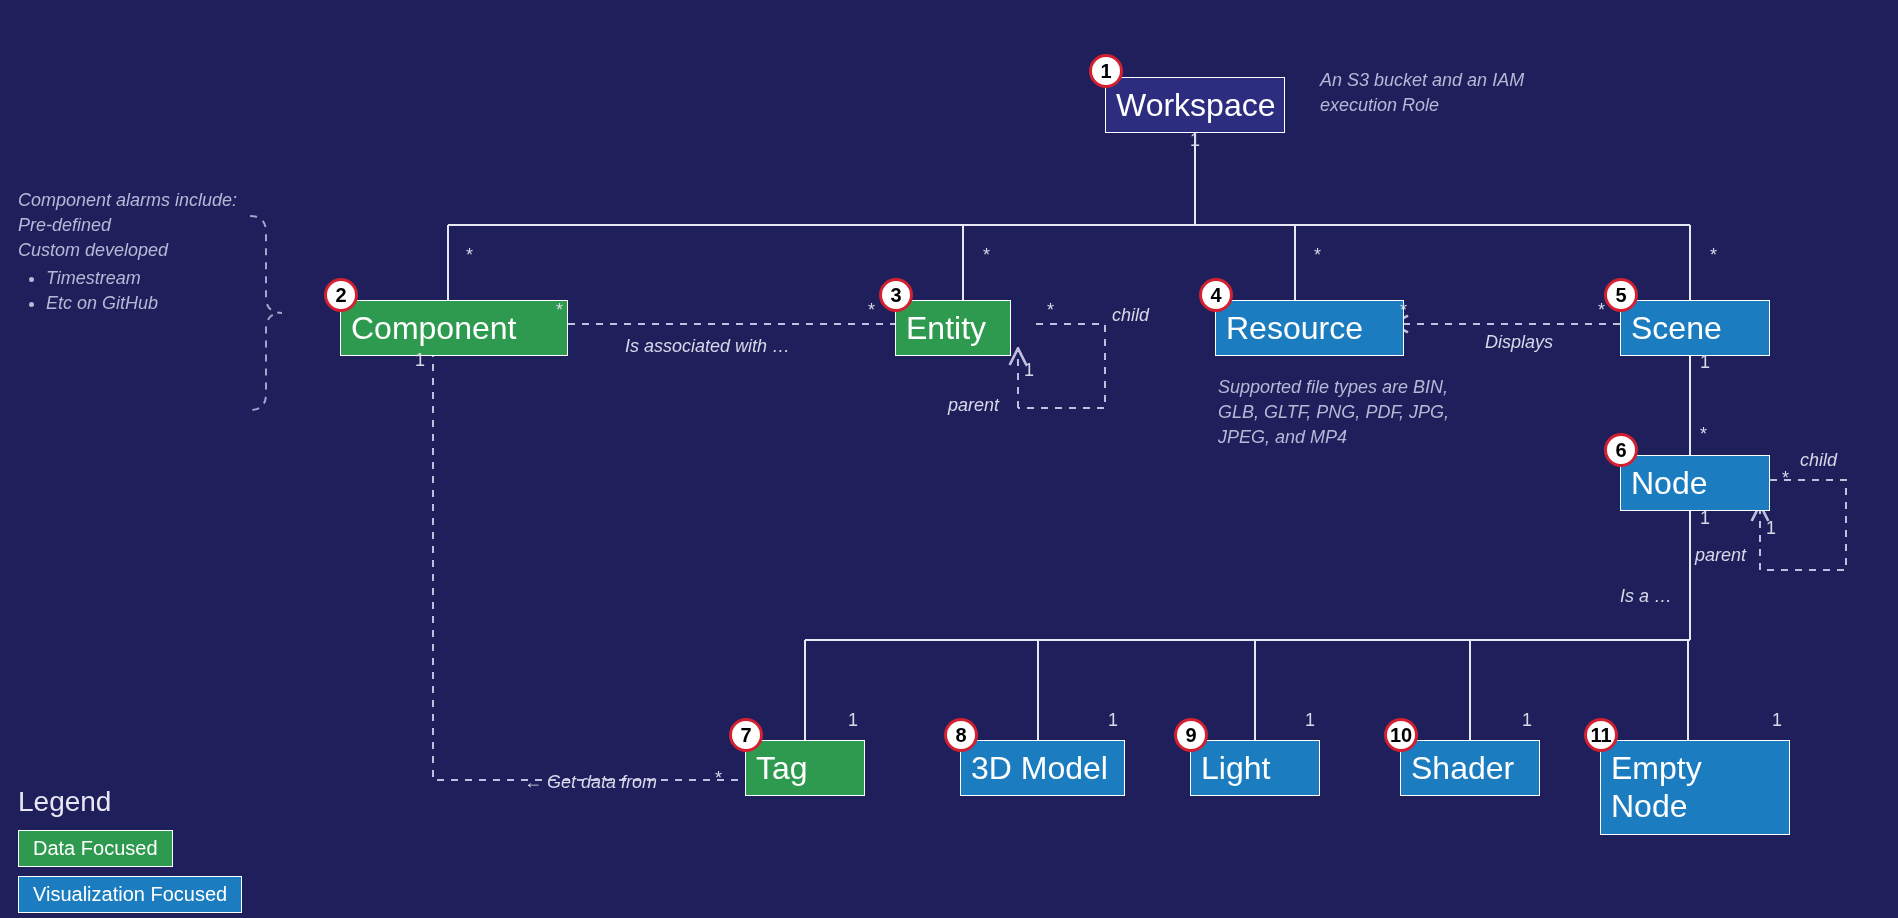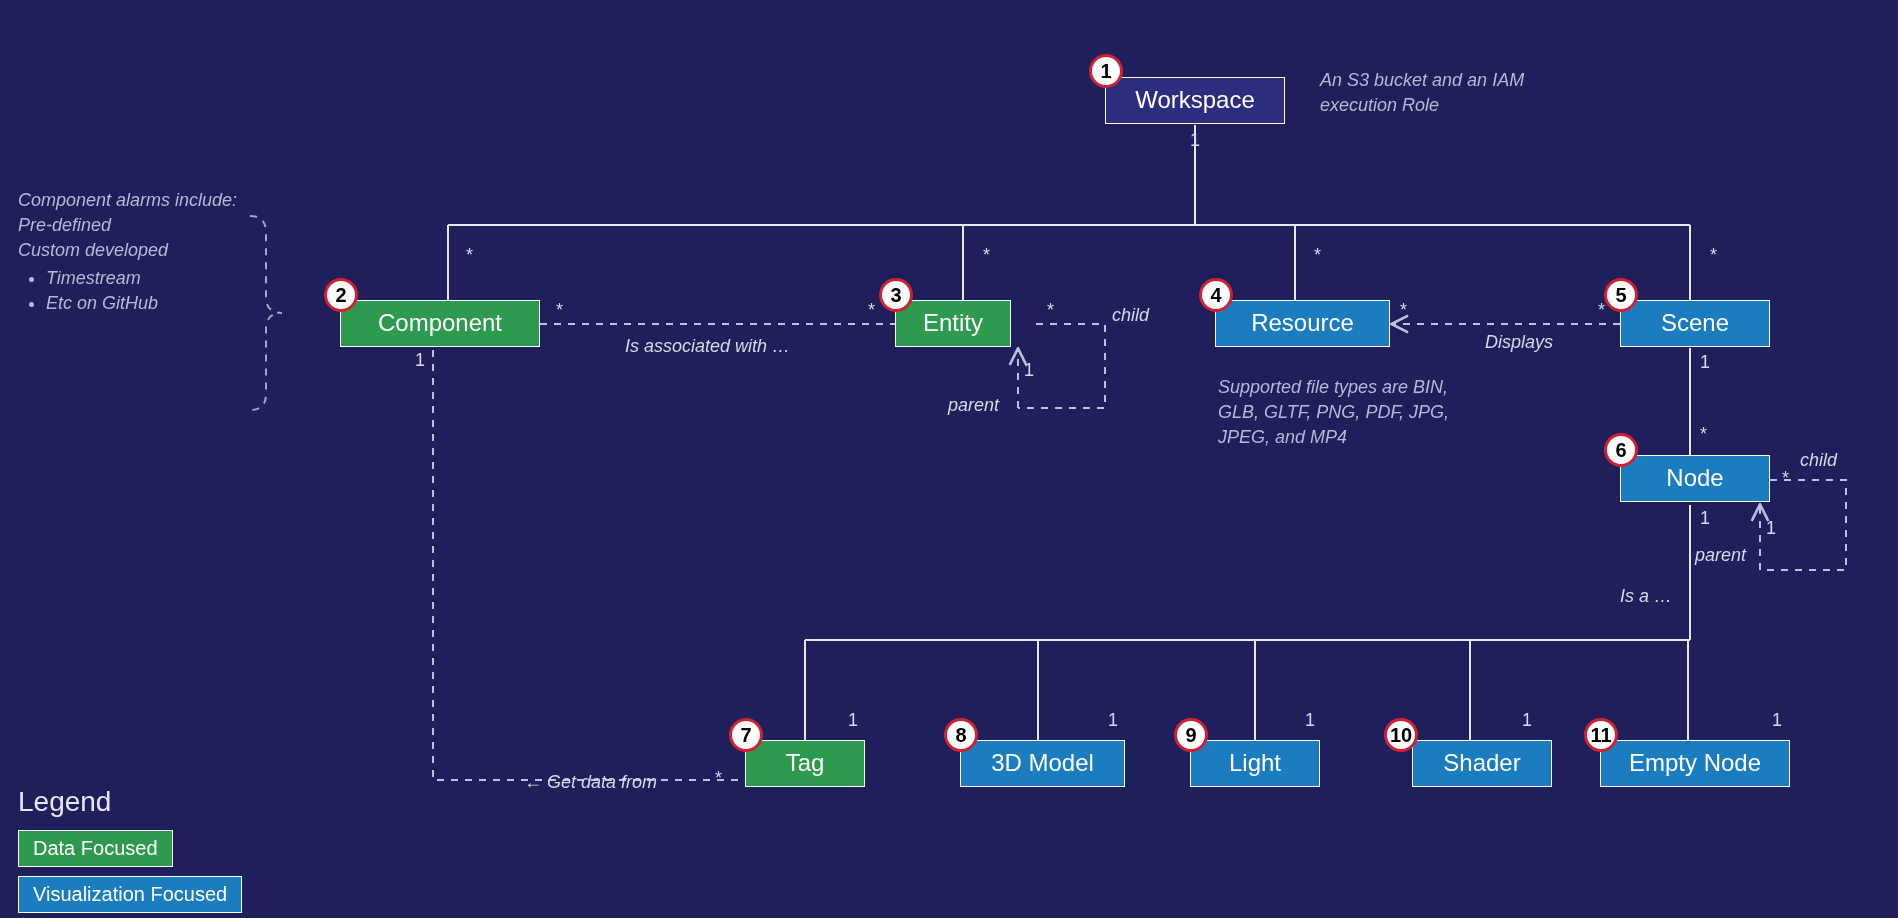--- a/index.html
+++ b/index.html
@@ -16,23 +16,22 @@
   svg.canvas {
     position: absolute;
     inset: 0;
     width: 1898px;
     height: 918px;
     pointer-events: none;
   }
 
   .node {
     position: absolute;
-    text-align: center;
     color: #fff;
-    font-size: 24px;
+    font-size: 32px;
     line-height: 1.2;
     padding: 8px 10px;
     border: 1px solid #fff;
   }
   .node.purple { background: #2d2d80; }
   .node.green  { background: #2e9a4f; }
   .node.blue   { background: #1b7cc0; }
 
   .badge {
     position: absolute;
@@ -134,35 +133,35 @@
   </g>
 </svg>
 
 <div class="node purple" style="left:1105px; top:77px; width:180px;">
   <span>Workspace</span>
 </div>
 <div class="badge" style="left:1089px; top:54px;">
   <span>1</span>
 </div>
 
-<div class="node green" style="left:340px; top:300px; width:200px;">
+<div class="node green" style="left:340px; top:300px; width:228px;">
   <span>Component</span>
 </div>
 <div class="badge" style="left:324px; top:278px;">
   <span>2</span>
 </div>
 
 <div class="node green" style="left:895px; top:300px; width:116px;">
   <span>Entity</span>
 </div>
 <div class="badge" style="left:879px; top:278px;">
   <span>3</span>
 </div>
 
-<div class="node blue" style="left:1215px; top:300px; width:175px;">
+<div class="node blue" style="left:1215px; top:300px; width:189px;">
   <span>Resource</span>
 </div>
 <div class="badge" style="left:1199px; top:278px;">
   <span>4</span>
 </div>
 
 <div class="node blue" style="left:1620px; top:300px; width:150px;">
   <span>Scene</span>
 </div>
 <div class="badge" style="left:1604px; top:278px;">
@@ -190,21 +189,21 @@
   <span>8</span>
 </div>
 
 <div class="node blue" style="left:1190px; top:740px; width:130px;">
   <span>Light</span>
 </div>
 <div class="badge" style="left:1174px; top:718px;">
   <span>9</span>
 </div>
 
-<div class="node blue" style="left:1400px; top:740px; width:140px;margin-left:12px;">
+<div class="node blue" style="left:1400px; top:740px; width:140px;">
   <span>Shader</span>
 </div>
 <div class="badge" style="left:1384px; top:718px;">
   <span>10</span>
 </div>
 
 <div class="node blue" style="left:1600px; top:740px; width:190px;">
   <span>Empty Node</span>
 </div>
 <div class="badge" style="left:1584px; top:718px;">

